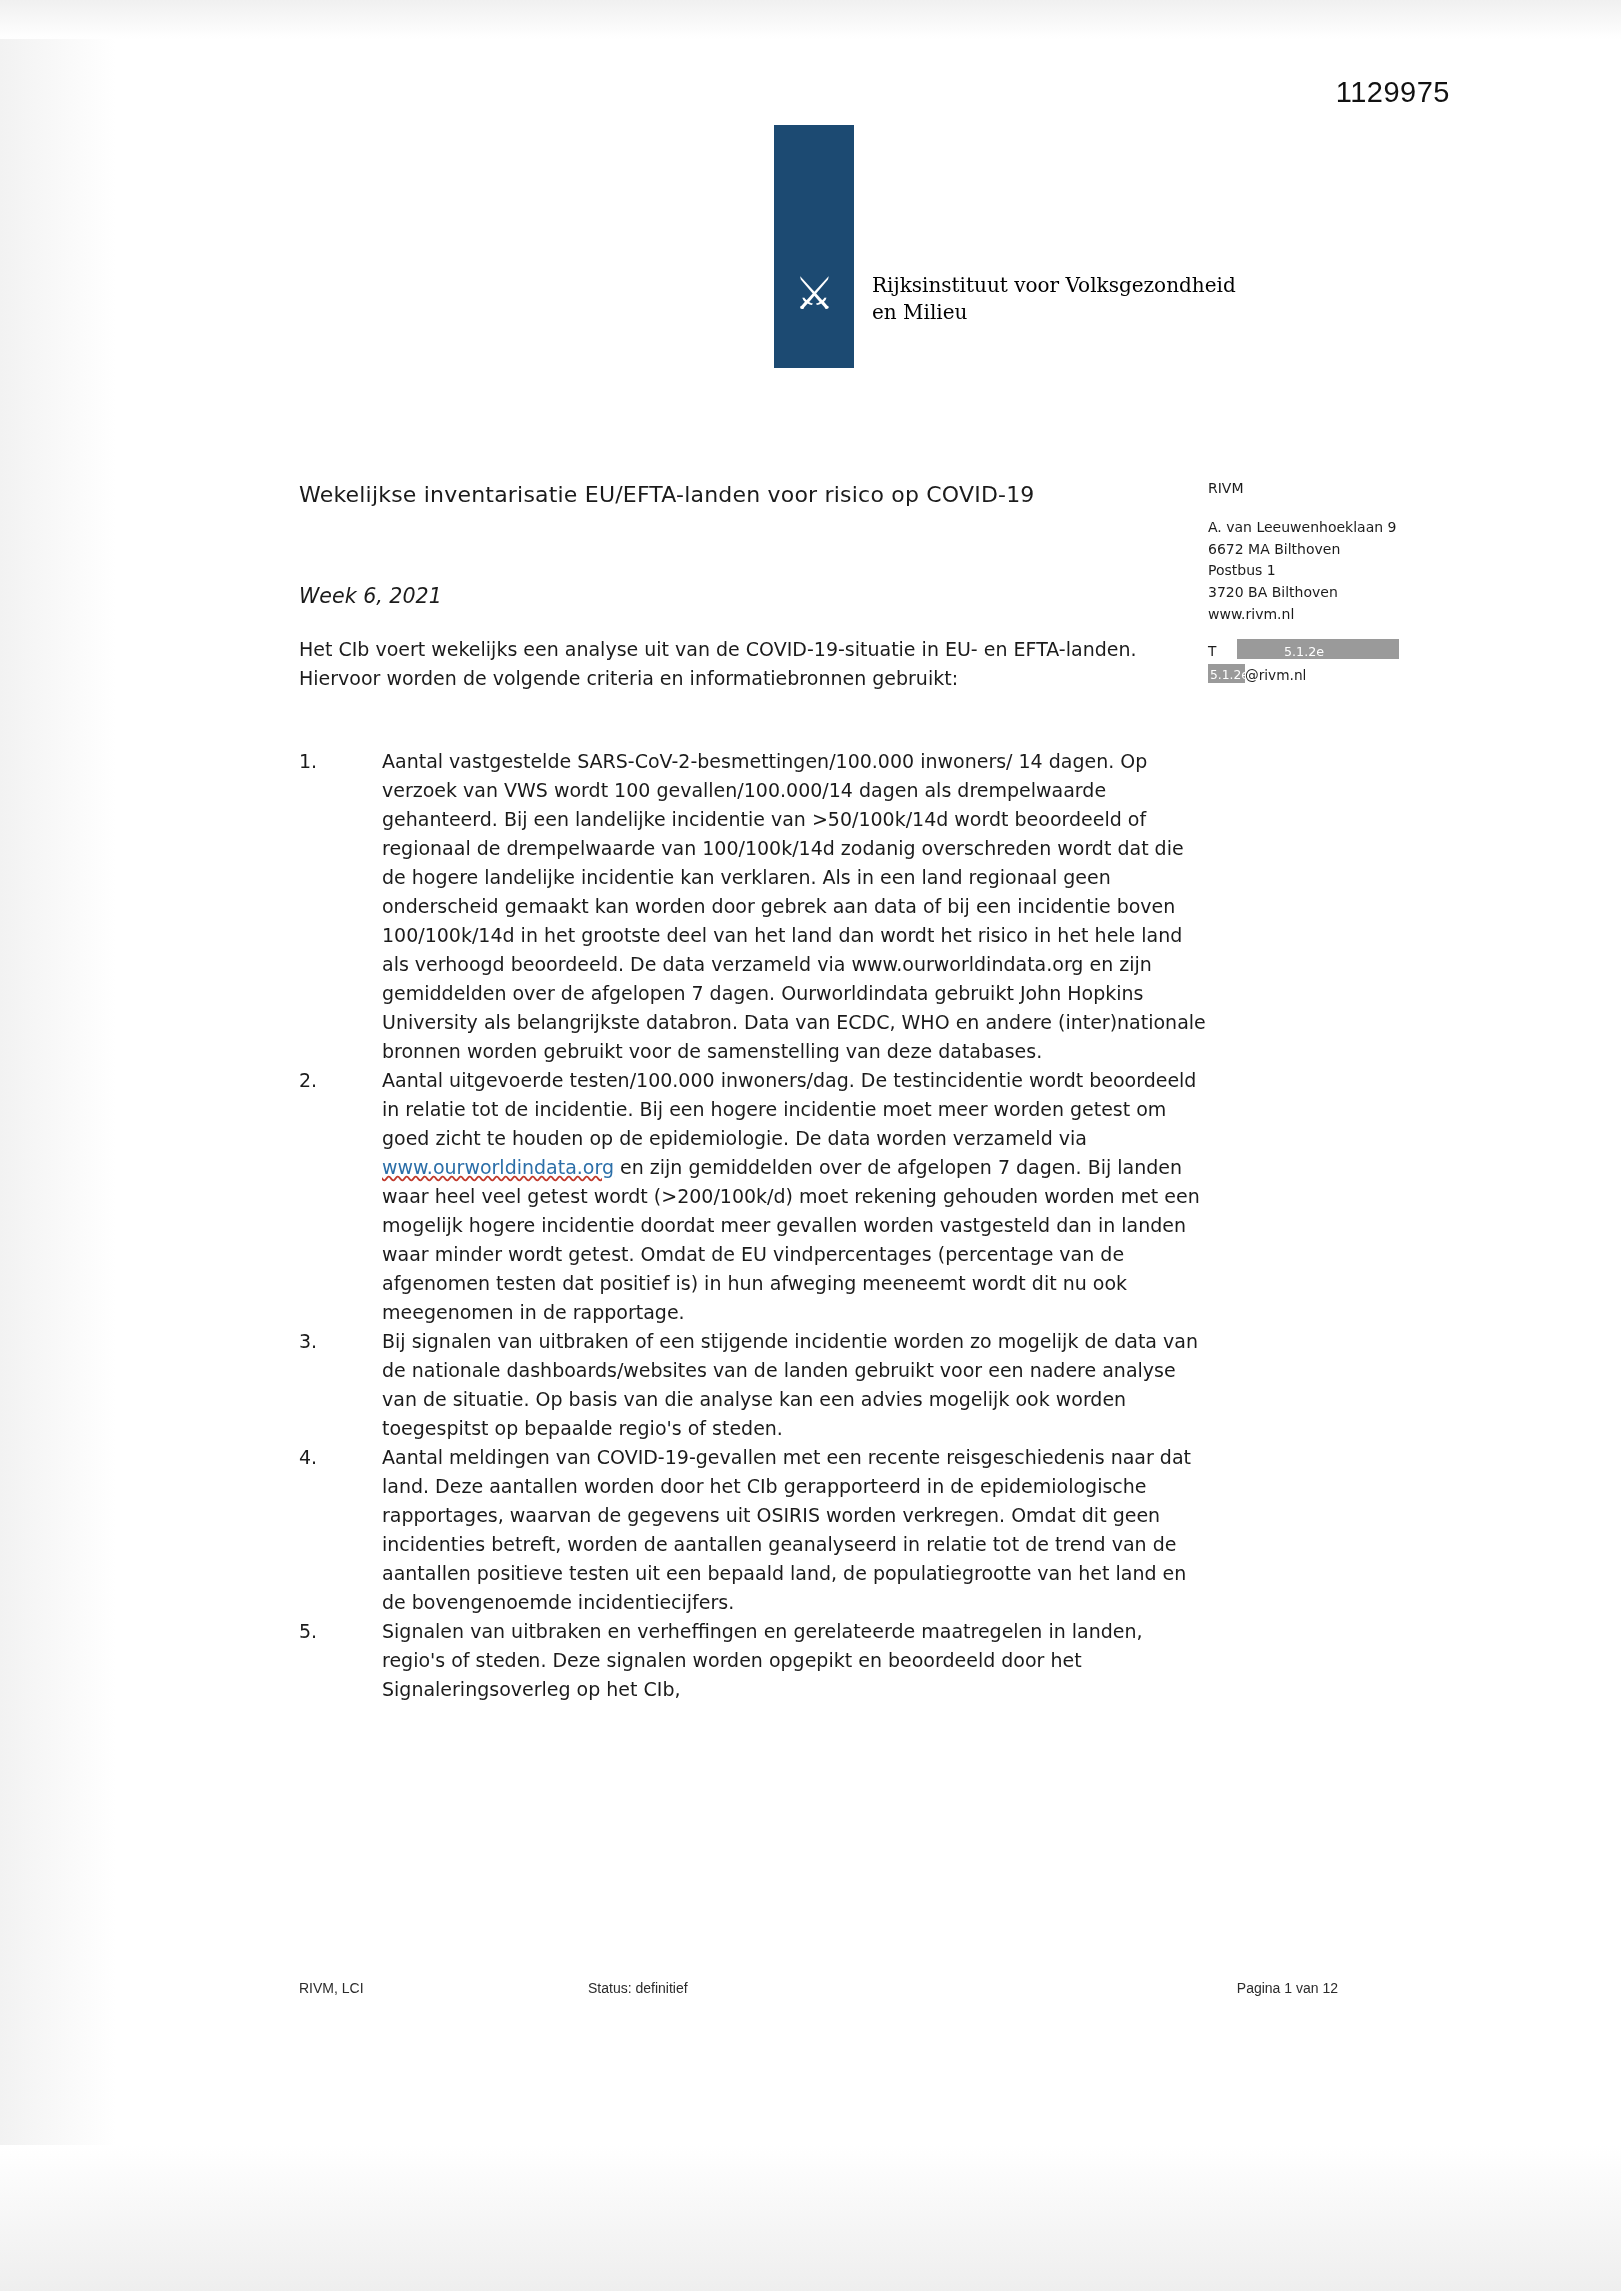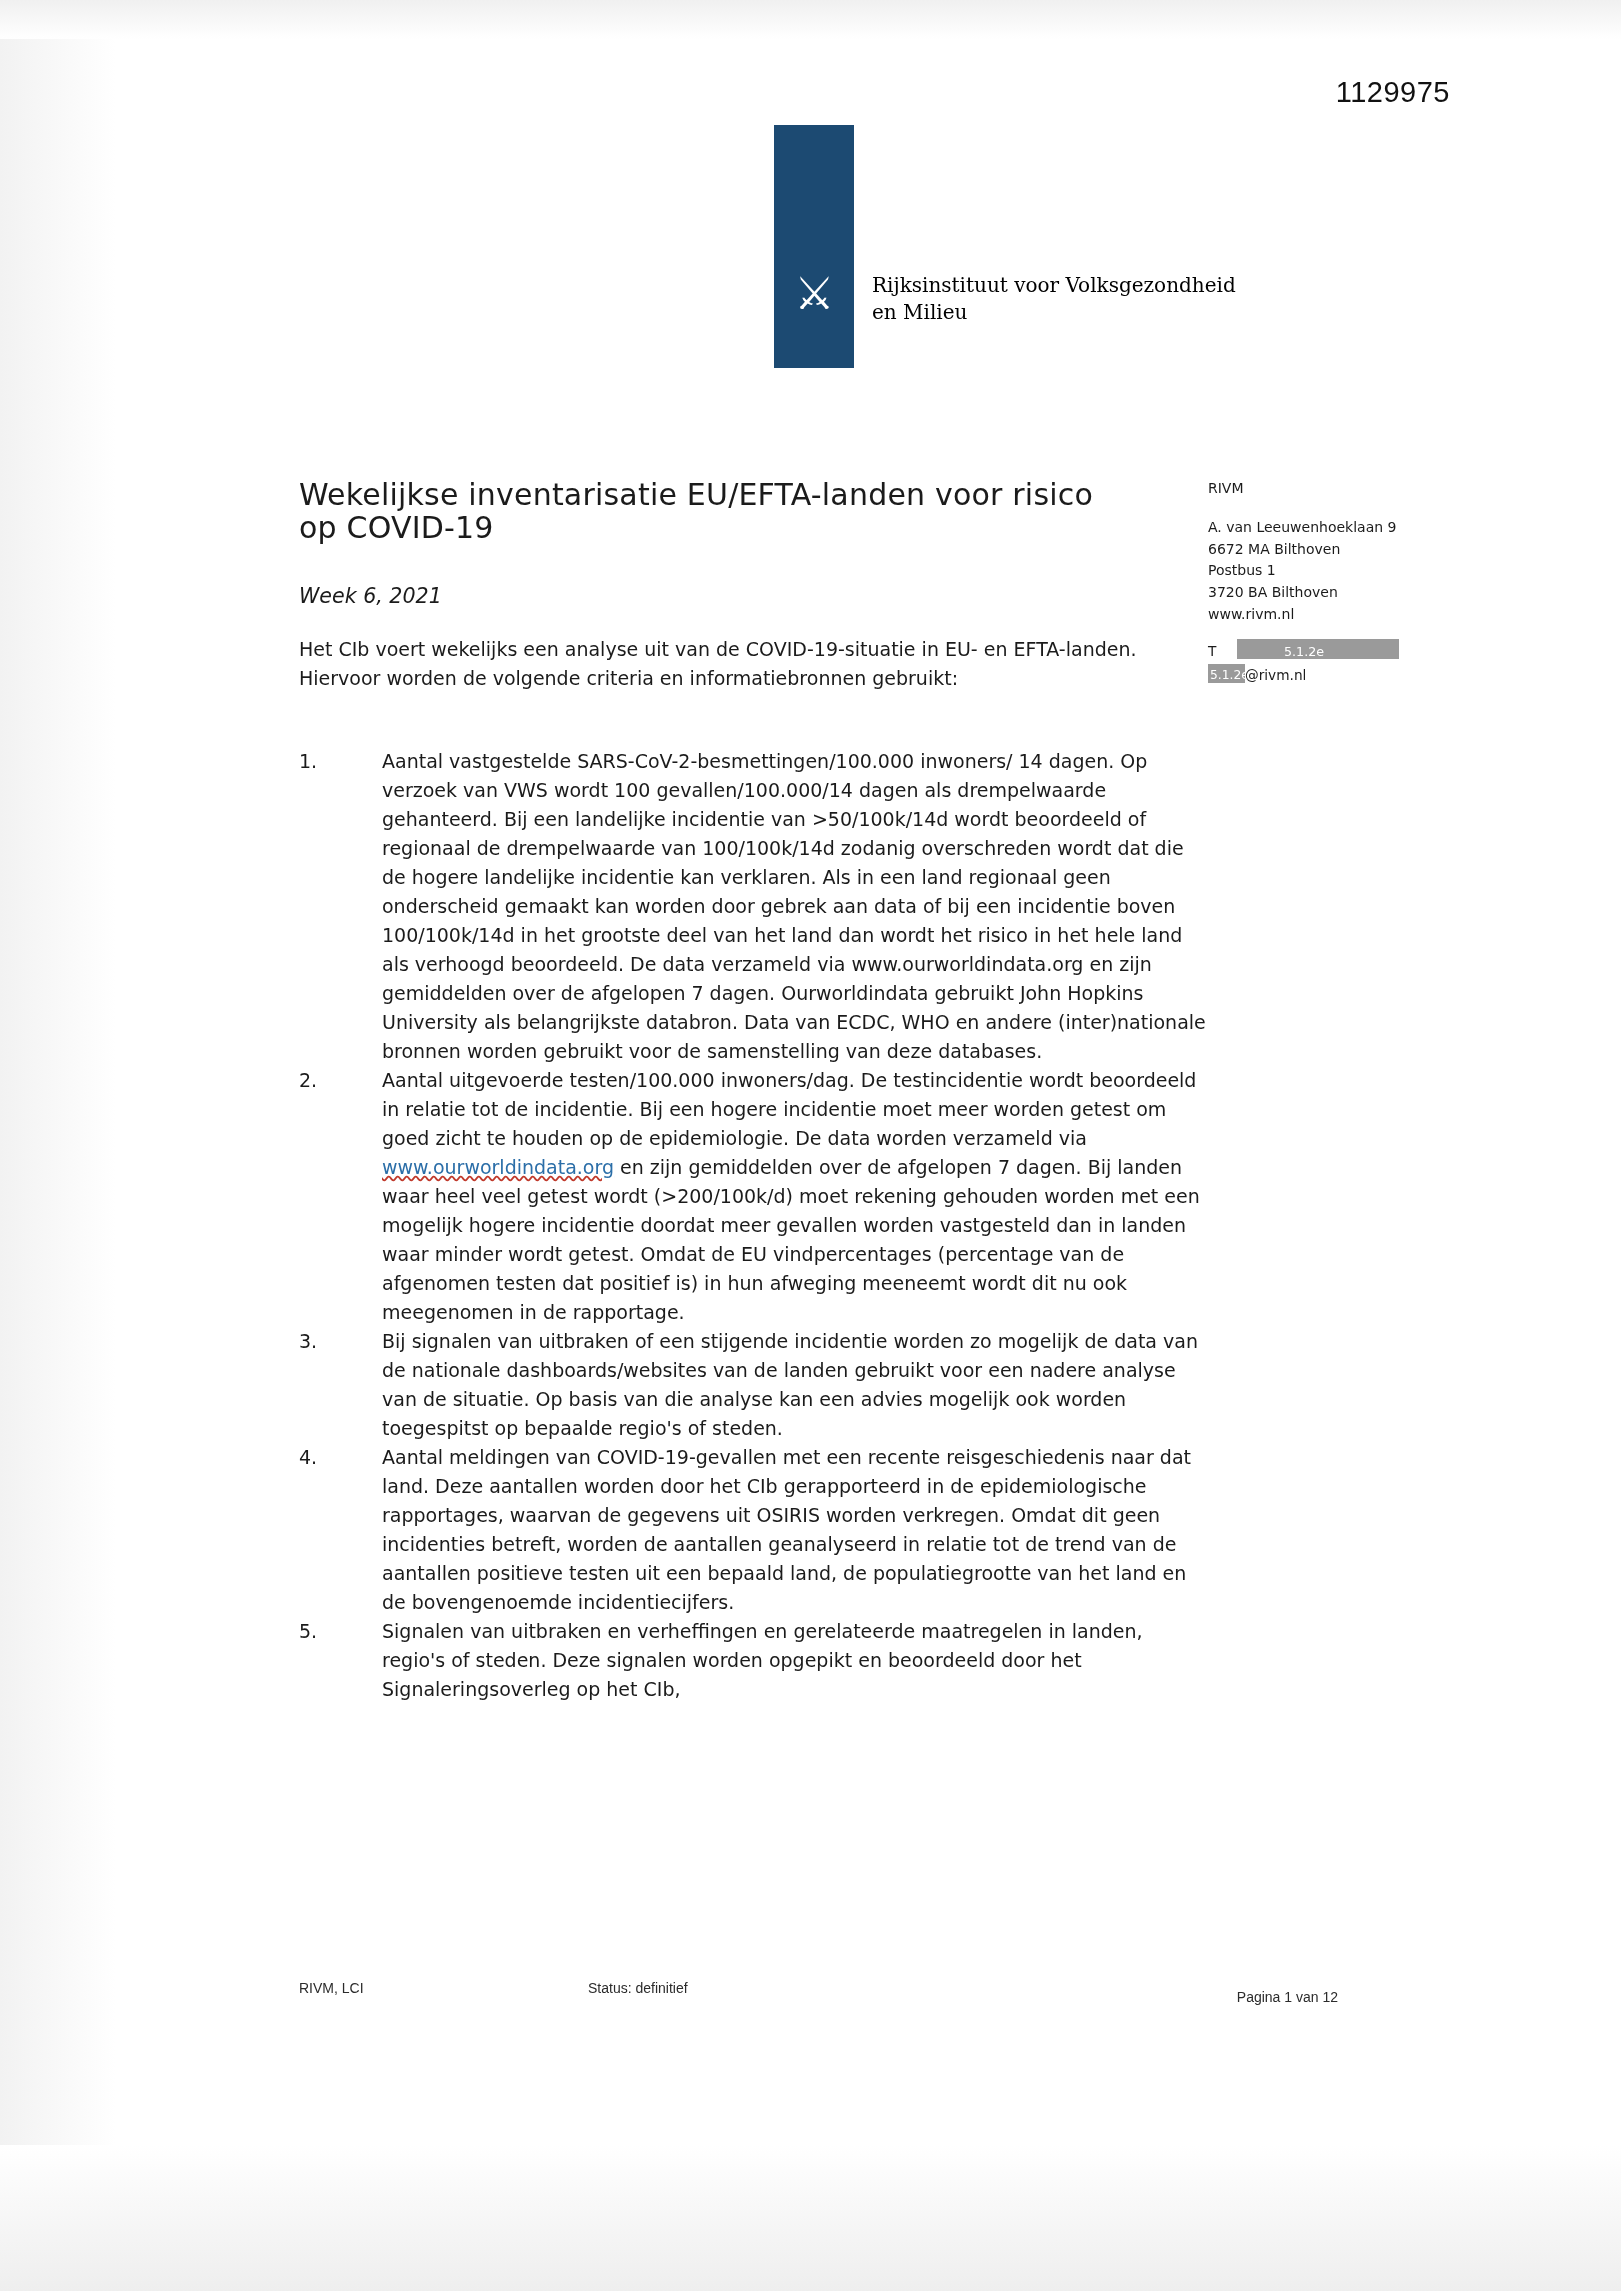--- a/index.html
+++ b/index.html
@@ -75,21 +75,21 @@
     color: #111;
     margin-top: 3.9px;
   }
 
   
   .title {
     position: absolute;
     left: 299px;
     top: 478px;
     width: 823px;
-    font-size: 30px;
+    font-size: 22px;
     line-height: 33px;
     color: #1b1b1b;
     letter-spacing: 0.2px;
   }
   .subtitle {
     position: absolute;
     left: 299px;
     top: 574px;
     font-size: 20.6px;
     font-style: italic;
@@ -209,21 +209,21 @@
     position: absolute;
     left: 299px;
     top: 1980px;
     width: 1039px;
     font-size: 14px;
     color: #2b2b2b;
     font-family: "Liberation Sans", sans-serif;
   }
   .footer .f-left { position: absolute; left: 0; top: 0; }
   .footer .f-mid { position: absolute; left: 260px; top: 0; margin-left: 29px; }
-  .footer .f-right { position: absolute; right: 0; top: 9px; }
+  .footer .f-right { position: absolute; right: 0; top: 0; }
 
   
   .scan-edge-left {
     position: absolute; left: 0; top: 0; width: 116px; height: 2292px;
     background: linear-gradient(to right, #f2f2f2, #ffffff);
     pointer-events: none;
   }
   .scan-edge-top {
     position: absolute; left: 0; top: 0; width: 1621px; height: 39px;
     background: linear-gradient(to bottom, #f0f0f0, #ffffff);

